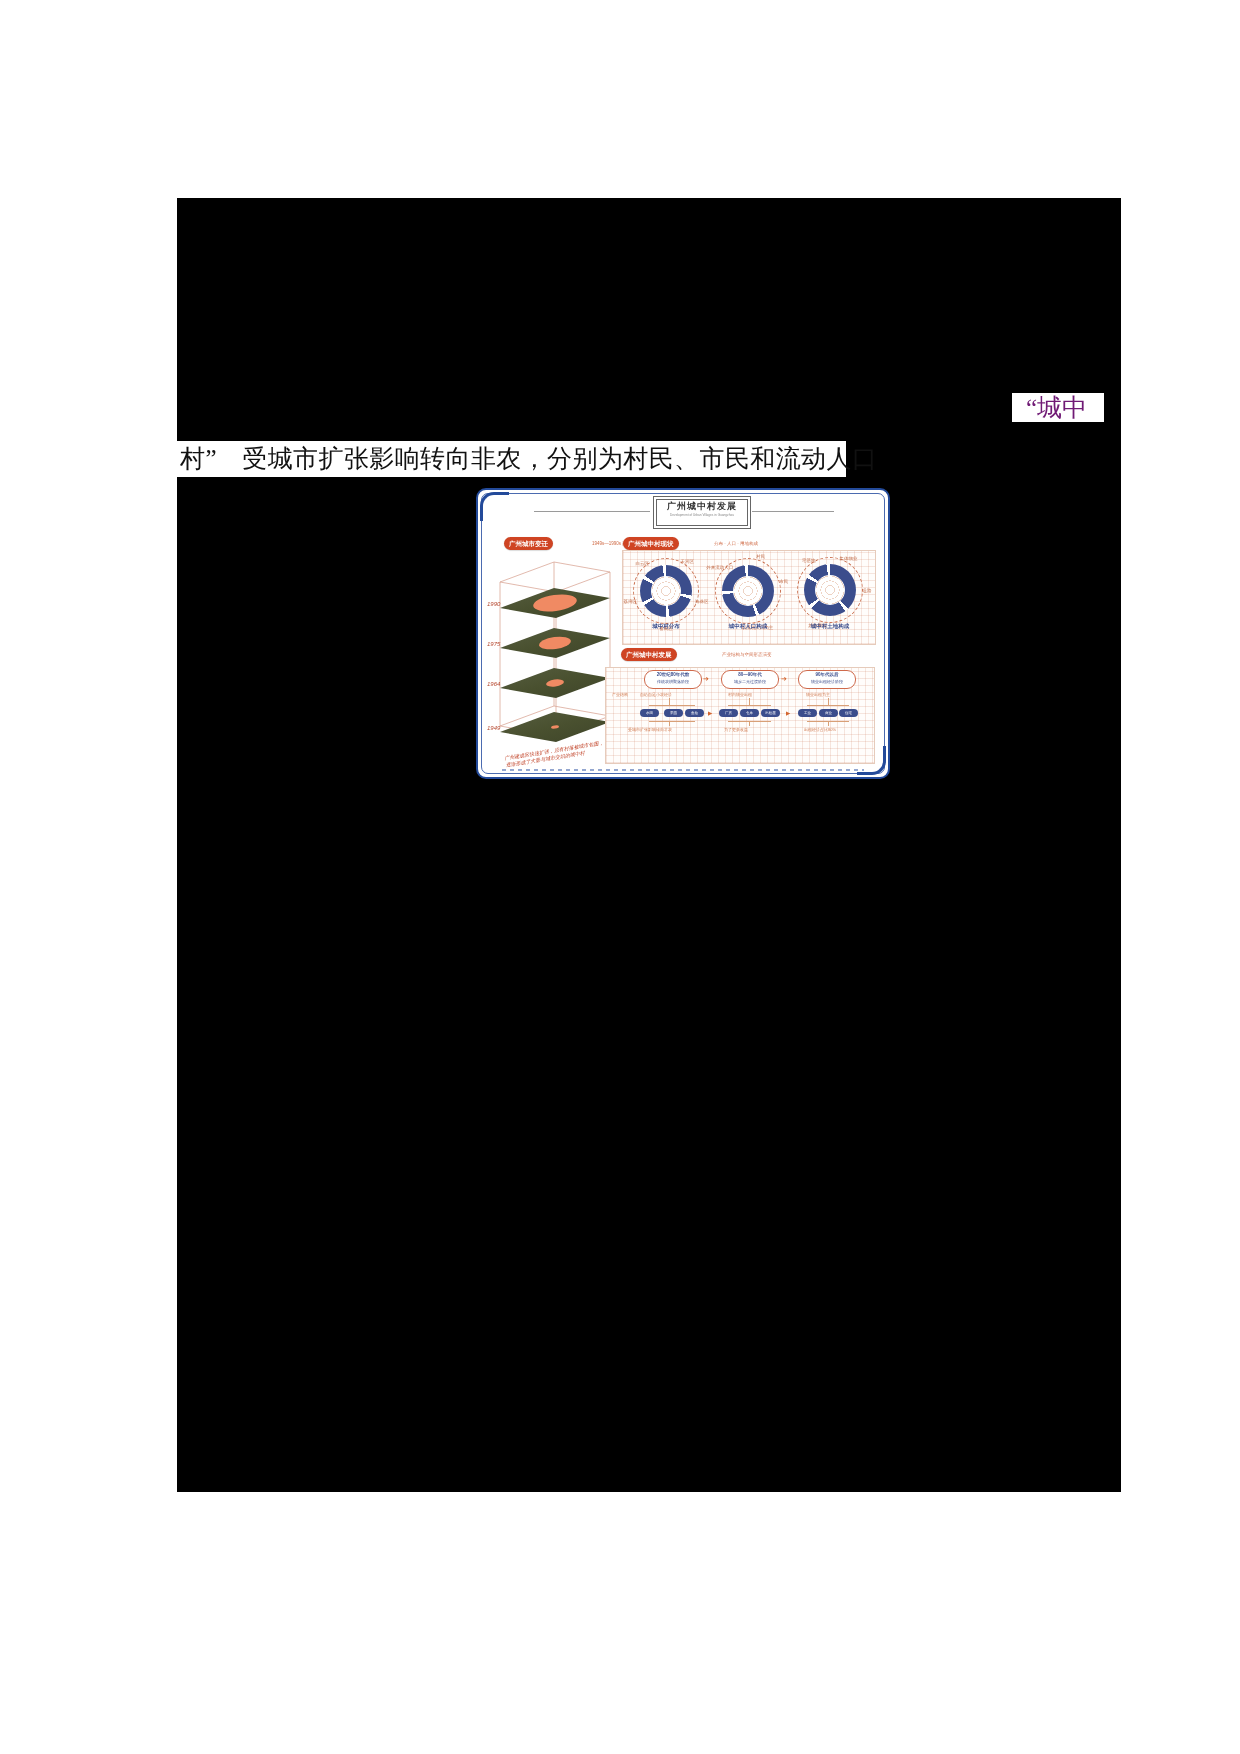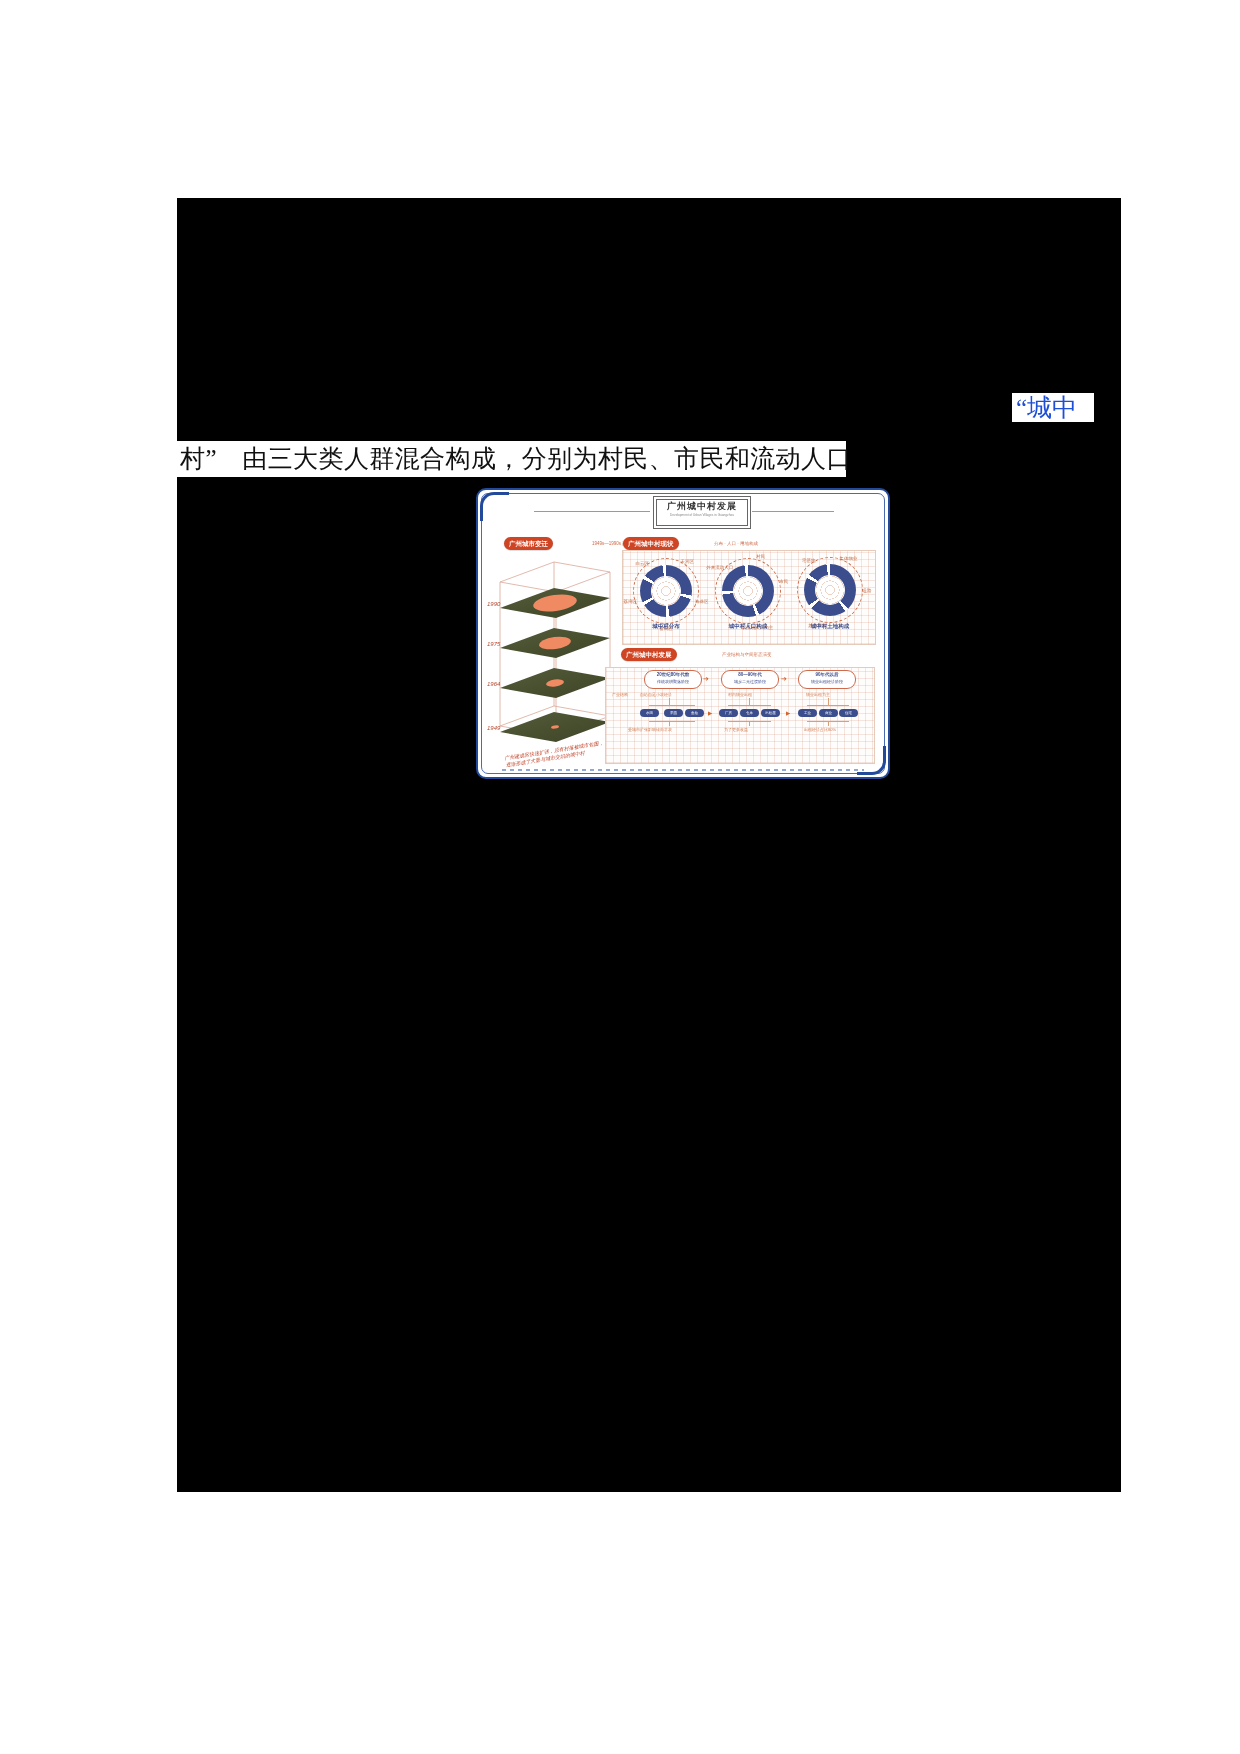--- a/index.html
+++ b/index.html
@@ -4,21 +4,21 @@
 <style>
   html,body{margin:0;padding:0;background:#ffffff;}
   body{width:1240px;height:1754px;position:relative;overflow:hidden;
        font-family:"Liberation Serif","DejaVu Serif",serif;}
   .abs{position:absolute;}
 
   
   .redaction{left:177px;top:198px;width:944px;height:1294px;background:#000;}
 
   .hl-top{left:1012px;top:393px;width:78px;height:29px;background:#fff;
-          font-size:25px;line-height:29px;color:#1d4ed8;white-space:nowrap;padding-left:4px;}
+          font-size:25px;line-height:29px;color:#701a75;white-space:nowrap;padding-left:14px;}
   .hl-line{left:177px;top:441px;width:669px;height:36px;background:#fff;
            font-size:25px;line-height:36px;color:#111;white-space:nowrap;letter-spacing:.4px;padding-left:3px;box-sizing:border-box;}
 
   
   .figure{left:476px;top:488px;width:410px;height:287px;background:#ffffff;
           border:2.5px solid #234a9a;border-radius:10px;
           font-family:"Liberation Sans","DejaVu Sans",sans-serif;}
   .figure-inner{left:3px;top:3px;right:3px;bottom:3px;border:1px solid #4b6bb0;border-radius:7px;}
   .corner{width:26px;height:26px;border:0 solid #234a9a;}
   .corner.tl{left:2px;top:2px;border-left-width:3px;border-top-width:3px;border-top-left-radius:14px;}
@@ -73,21 +73,21 @@
   
   .stack-caption{left:26px;top:251px;width:180px;transform:rotate(-9deg);
      font-size:5px;line-height:7px;color:#c2452a;font-style:italic;}
 </style>
 </head>
 <body>
 
 <div class="abs redaction"></div>
 
 <div class="abs hl-top">“城中</div>
-<div class="abs hl-line">村”　由三大类人群混合构成，分别为村民、市民和流动人口</div>
+<div class="abs hl-line">村”　受城市扩张影响转向非农，分别为村民、市民和流动人口</div>
 
 <div class="abs figure">
   <div class="abs figure-inner"></div>
   <div class="abs corner tl"></div>
   <div class="abs corner br"></div>
   <div class="abs frame-dashes"></div>
 
   <div class="abs title-rule l"></div>
   <div class="abs title-rule r"></div>
   <div class="abs fig-title-box">

